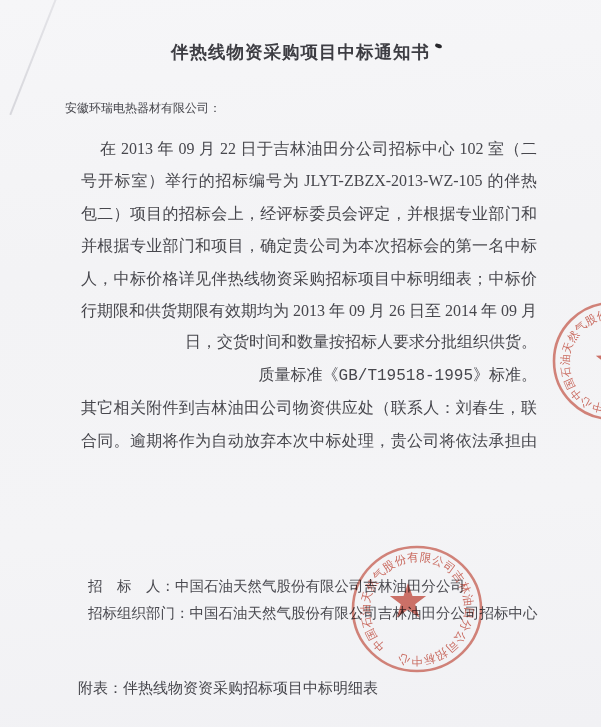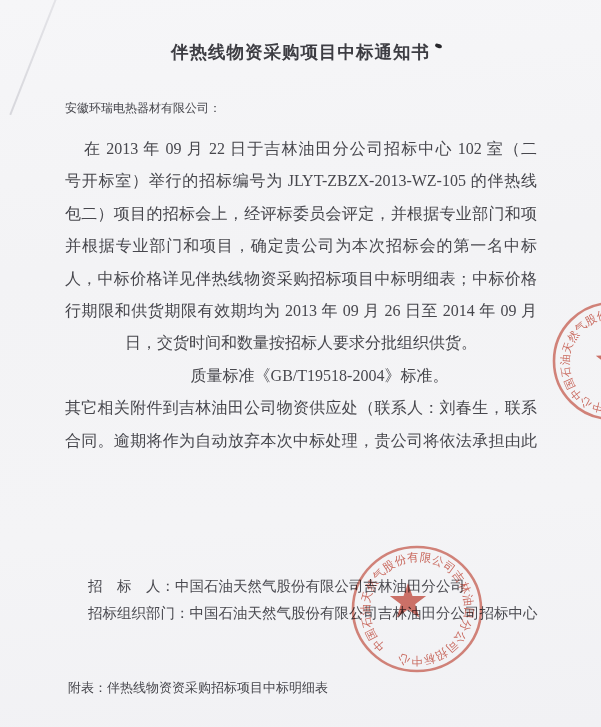--- a/index.html
+++ b/index.html
@@ -27,29 +27,29 @@
     letter-spacing:1px;color:#3d3d43;
   }
   .salutation{
     position:absolute;left:65px;top:100px;font-size:12px;color:#44444a;
   }
   .body-block{position:absolute;left:65px;top:133px;width:472px;}
   .bline{
     height:32.4px;line-height:32.4px;font-size:16px;color:#47474d;
     white-space:nowrap;
   }
-  .j{text-align:justify;text-align-last:justify;white-space:normal;overflow:hidden;}
-  .s{text-align:center;}
+  .j{text-align:justify;text-align-last:justify;white-space:normal;overflow:hidden;margin-left:16px;}
+  .s{text-align:right;font-family:Liberation Mono, monospace;}
   .ind{text-indent:19px;}
   .ind2{text-indent:37px;}
   .sig{position:absolute;font-size:14.5px;color:#4a4a50;white-space:nowrap;}
   .sig1{left:88px;top:577px;}
   .sig2{left:88px;top:604px;}
   .sig-date{left:206px;top:629px;letter-spacing:1.5px;}
-  .attachment{position:absolute;left:68px;top:679px;font-size:13px;color:#46464c;}
+  .attachment{position:absolute;left:78px;top:679px;font-size:15px;color:#46464c;}
   .stamp{position:absolute;mix-blend-mode:multiply;opacity:.88;}
   .stamp-bottom{left:347px;top:539px;}
   .stamp-side{left:547px;top:296px;}
 </style>
 </head>
 <body>
 
 <div class="page">
 
   <div class="fold-line"></div>
@@ -60,21 +60,21 @@
   <div class="salutation">安徽环瑞电热器材有限公司：</div>
 
   <div class="body-block">
     <div class="bline j ind">在 2013 年 09 月 22 日于吉林油田分公司招标中心 102 室（二</div>
     <div class="bline j">号开标室）举行的招标编号为 JLYT-ZBZX-2013-WZ-105 的伴热线（标</div>
     <div class="bline j">包二）项目的招标会上，经评标委员会评定，并根据专业部门和项目</div>
     <div class="bline j">并根据专业部门和项目，确定贵公司为本次招标会的第一名中标</div>
     <div class="bline j">人，中标价格详见伴热线物资采购招标项目中标明细表；中标价格执</div>
     <div class="bline j">行期限和供货期限有效期均为 2013 年 09 月 26 日至 2014 年 09 月 26</div>
     <div class="bline s">日，交货时间和数量按招标人要求分批组织供货。</div>
-    <div class="bline s ind2">质量标准《GB/T19518-2004》标准。</div>
+    <div class="bline s ind2">质量标准《GB/T19518-1995》标准。</div>
     <div class="bline j">其它相关附件到吉林油田公司物资供应处（联系人：刘春生，联系电</div>
     <div class="bline j">合同。逾期将作为自动放弃本次中标处理，贵公司将依法承担由此给</div>
   </div>
 
   <div class="sig sig2">
     <span>招标组织部门：</span><span>中国石油天然气股份有限公司吉林油田分公司招标中心</span>
   </div>
 
   <div class="sig sig1">
     <span>招　标　人：</span><span>中国石油天然气股份有限公司吉林油田分公司</span>

